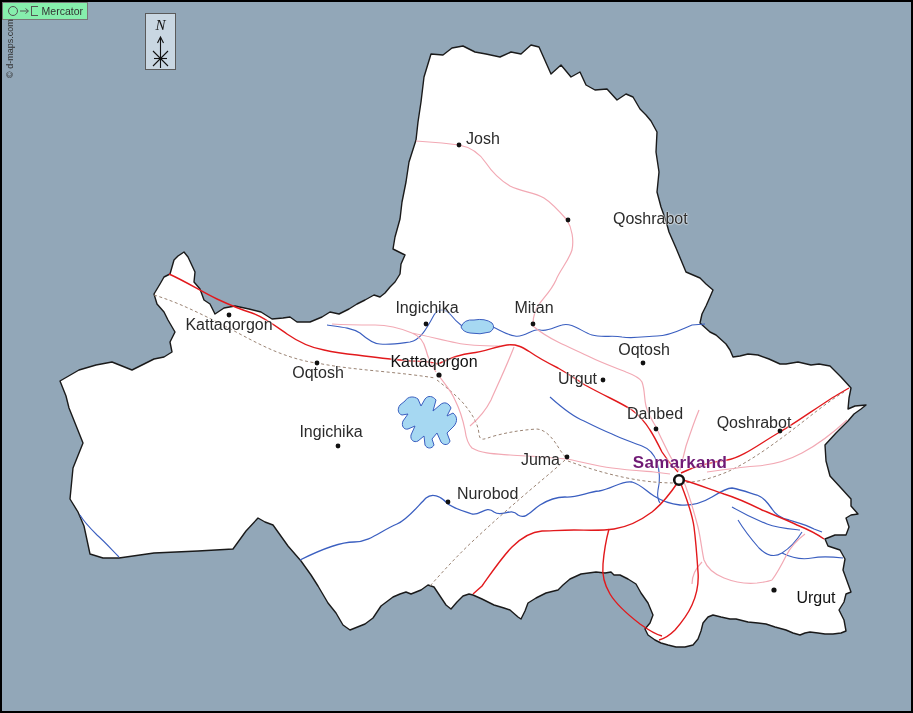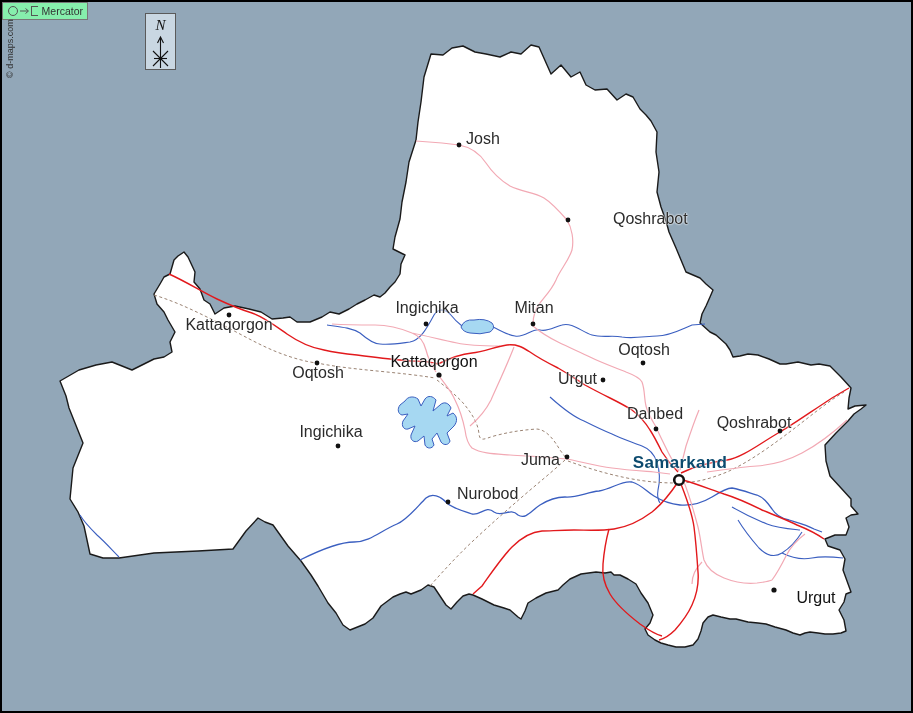--- a/index.html
+++ b/index.html
@@ -9,21 +9,21 @@
     font-family:"Liberation Sans", sans-serif;
   }
   #map-svg{position:absolute;left:0;top:0;}
   .city-label{
     position:absolute; font-size:16px; color:#2b2b2b; white-space:nowrap;
     line-height:12px; text-shadow:0 0 2px #fff,0 0 2px #fff;
   }
   .lab-center{transform:translateX(-50%);}
   .lab-right{transform:translateX(-100%);}
   .lab-bold{font-weight:normal; color:#111;}
-  .lab-capital{font-size:17px; font-weight:bold; color:#0c4a6e; letter-spacing:.3px;}
+  .lab-capital{font-size:17px; font-weight:bold; color:#701a75; letter-spacing:.3px;}
   .legend-box{
     position:absolute; background:#C9D7E2; border:1px solid #5a5a5a; box-sizing:border-box;
   }
   #scale-box{left:33px; top:11px; width:104px; height:57px;}
   #north-box{left:143px; top:11px; width:31px; height:57px;}
   #mercator-box{
     left:198px; top:11px; width:86px; height:18px;
     background:#86efac; border:1px solid #777;
     display:flex; align-items:center; padding:0 4px; box-sizing:border-box;
   }

